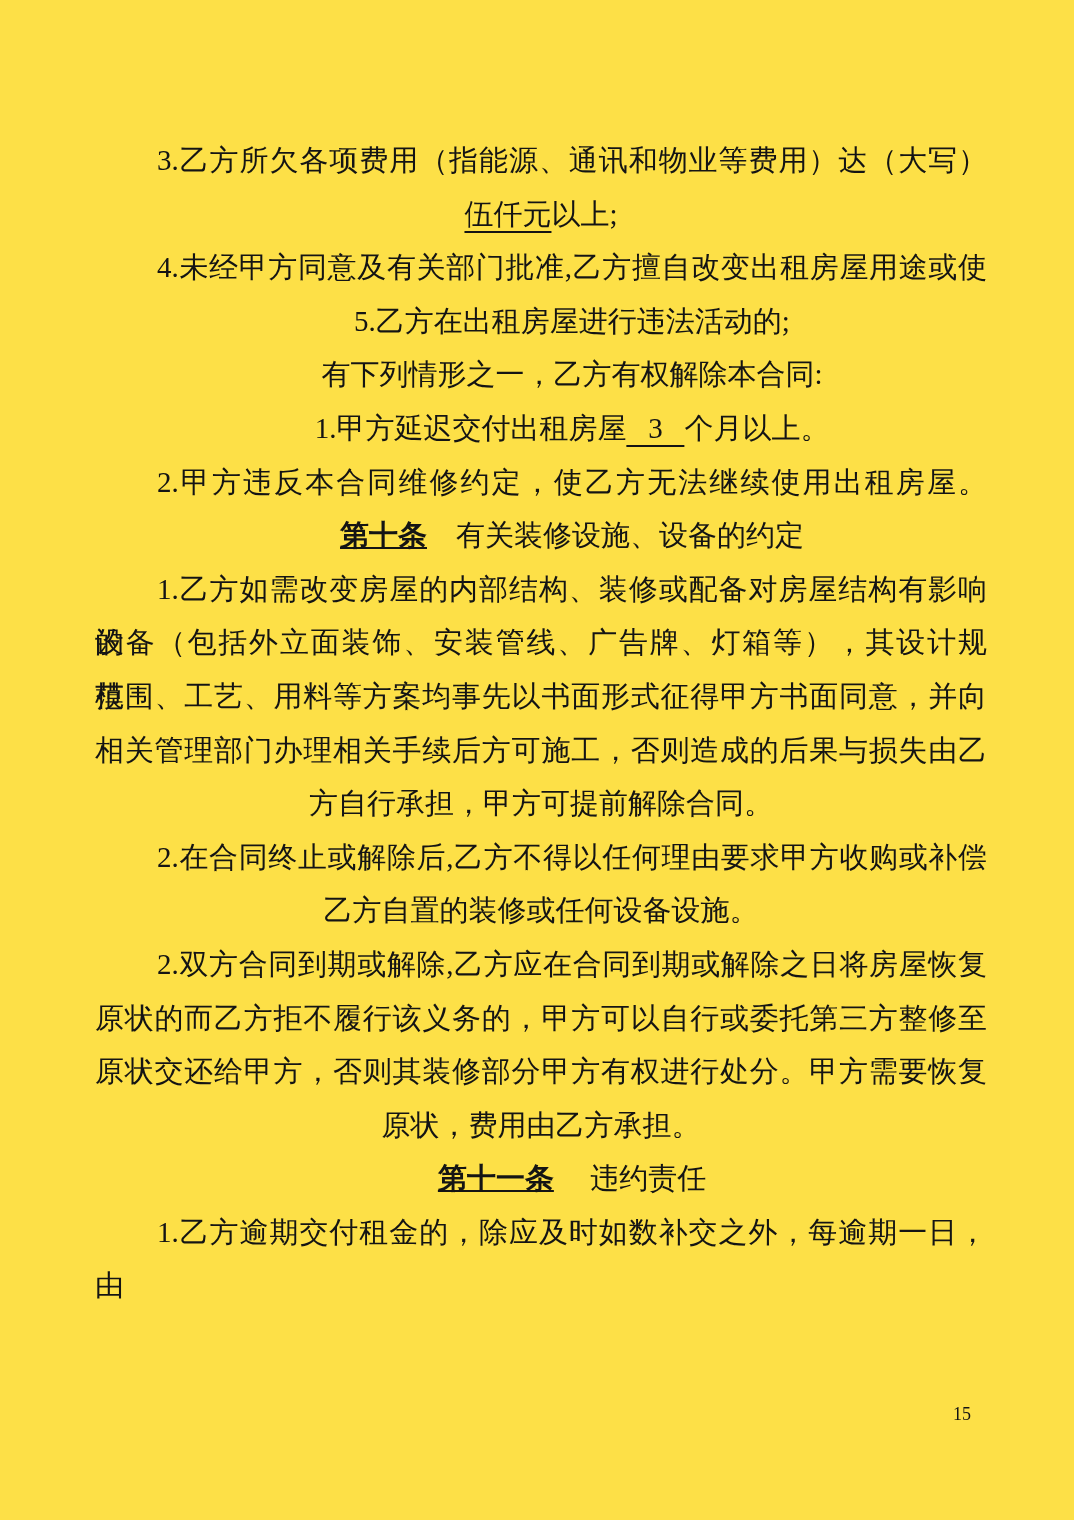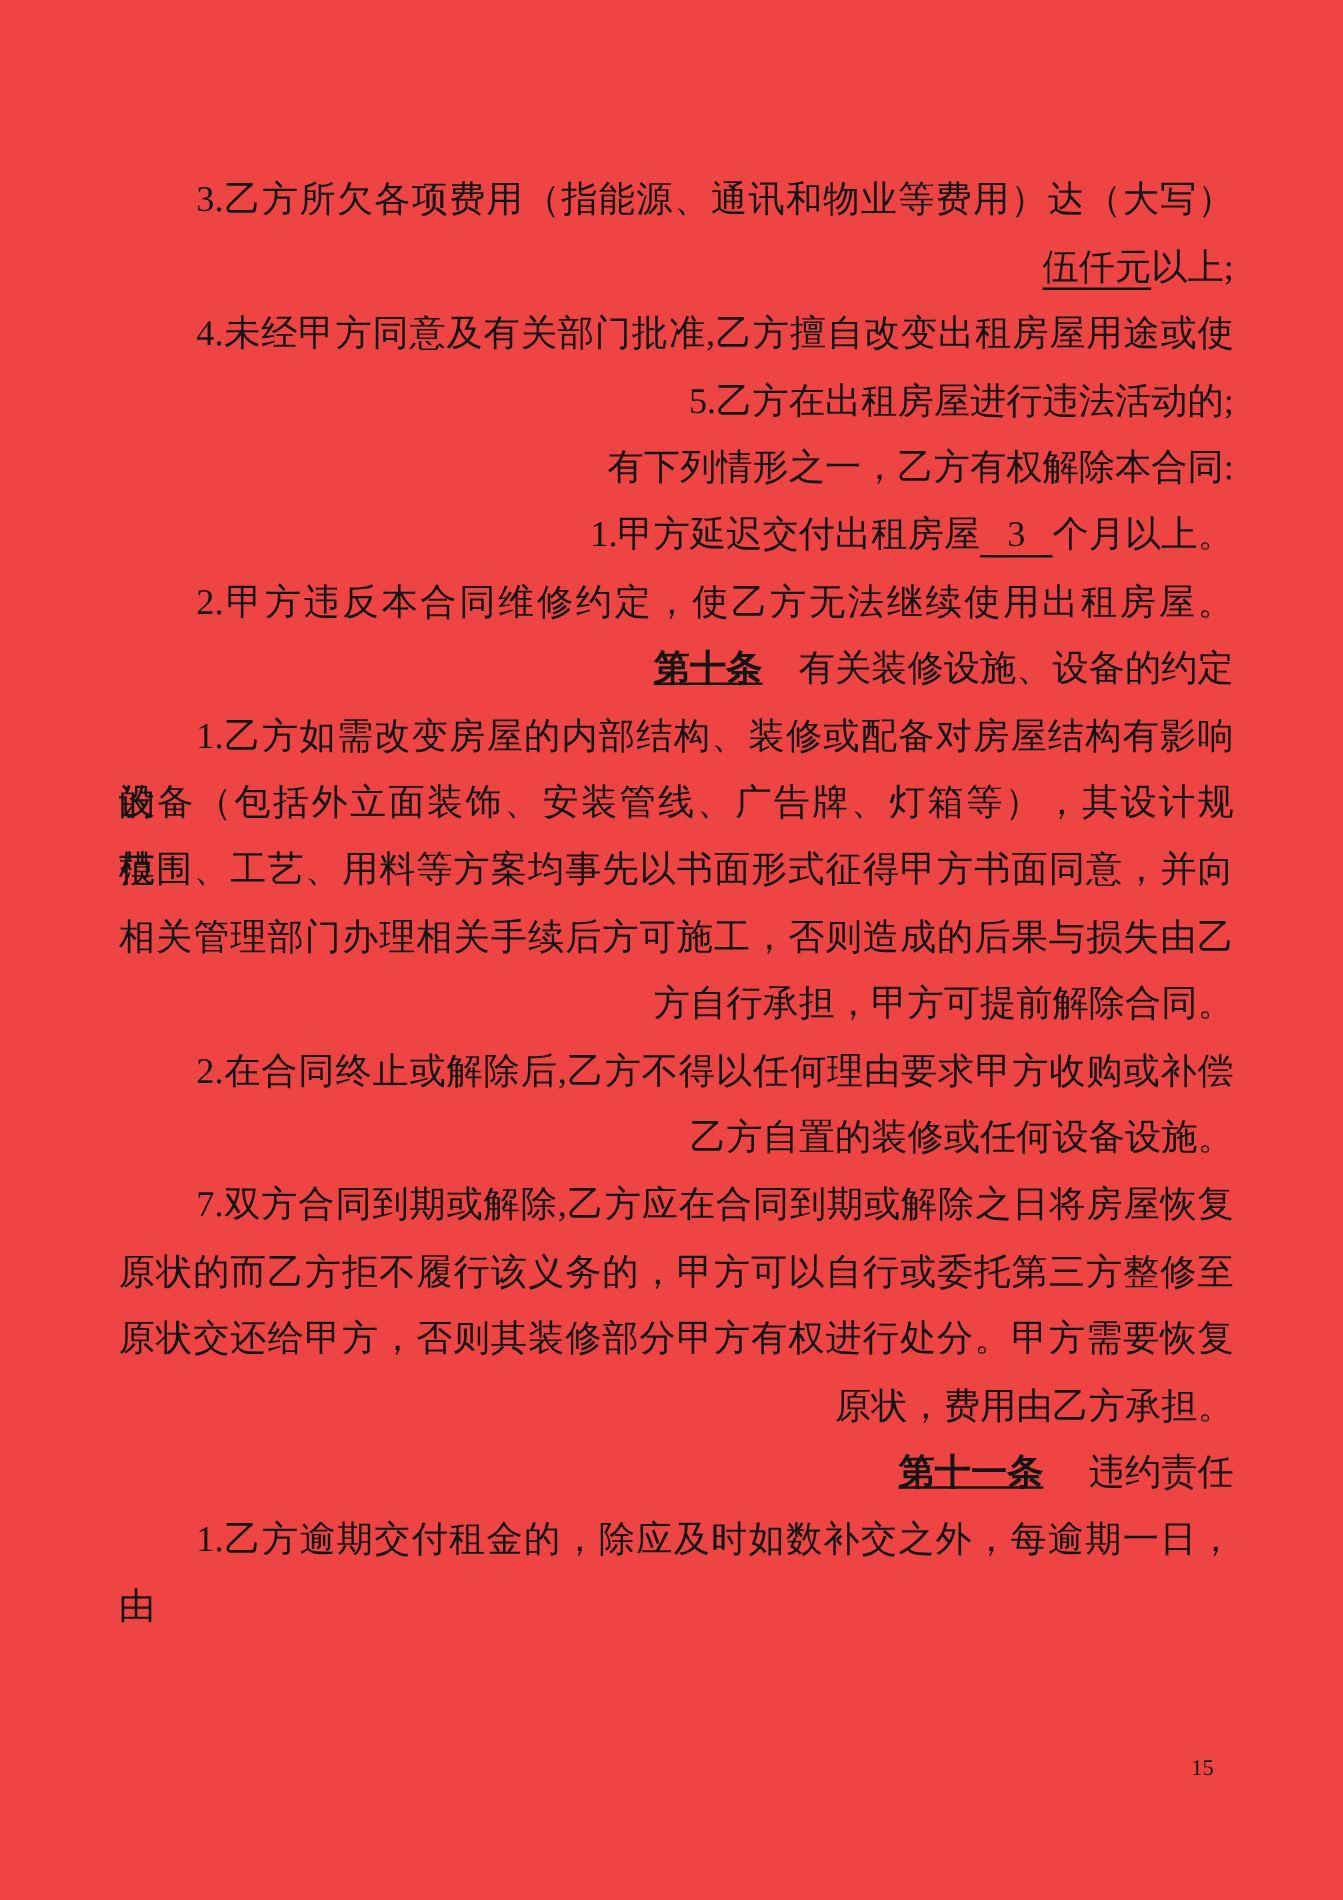--- a/index.html
+++ b/index.html
@@ -4,37 +4,37 @@
 <style>
   html, body {
     margin: 0;
     padding: 0;
     background: #ffffff;
   }
   .page {
     position: relative;
     width: 1074px;
     height: 1520px;
-    background: #ef4444;
+    background: #fde047;
     overflow: hidden;
     font-family: "Liberation Serif", "DejaVu Serif", serif;
     color: #141414;
   }
   .content {
     position: absolute;
     left: 95px;
     top: 134px;
     width: 892px;
   }
   .line {
     font-size: 29px;
     line-height: 53.6px;
     height: 53.6px;
     white-space: nowrap;
-    text-align: right;
+    text-align: center;
   }
   .line.indent {
     text-indent: 62px;
   }
   .line.justify {
     white-space: normal;
     text-align: justify;
     text-align-last: justify;
   }
   .seg-underline {
@@ -68,21 +68,21 @@
       <div class="line indent"><span class="">1.甲方延迟交付出租房屋</span><span class="seg-underline ">&nbsp;&nbsp;&nbsp;3&nbsp;&nbsp;&nbsp;</span><span class="">个月以上。</span></div>
       <div class="line indent justify"><span class="">2.甲方违反本合同维修约定，使乙方无法继续使用出租房屋。</span></div>
       <div class="line indent"><span class="seg-bold">第十条</span><span class="">　有关装修设施、设备的约定</span></div>
       <div class="line indent justify"><span class="">1.乙方如需改变房屋的内部结构、装修或配备对房屋结构有影响的</span></div>
       <div class="line justify"><span class="">设备（包括外立面装饰、安装管线、广告牌、灯箱等），其设计规模、</span></div>
       <div class="line justify"><span class="">范围、工艺、用料等方案均事先以书面形式征得甲方书面同意，并向</span></div>
       <div class="line justify"><span class="">相关管理部门办理相关手续后方可施工，否则造成的后果与损失由乙</span></div>
       <div class="line"><span class="">方自行承担，甲方可提前解除合同。</span></div>
       <div class="line indent justify"><span class="">2.在合同终止或解除后,乙方不得以任何理由要求甲方收购或补偿</span></div>
       <div class="line"><span class="">乙方自置的装修或任何设备设施。</span></div>
-      <div class="line indent justify"><span class="">7.双方合同到期或解除,乙方应在合同到期或解除之日将房屋恢复</span></div>
+      <div class="line indent justify"><span class="">2.双方合同到期或解除,乙方应在合同到期或解除之日将房屋恢复</span></div>
       <div class="line justify"><span class="">原状的而乙方拒不履行该义务的，甲方可以自行或委托第三方整修至</span></div>
       <div class="line justify"><span class="">原状交还给甲方，否则其装修部分甲方有权进行处分。甲方需要恢复</span></div>
       <div class="line"><span class="">原状，费用由乙方承担。</span></div>
       <div class="line indent"><span class="seg-bold">第十一条</span><span class="">　&nbsp;违约责任</span></div>
       <div class="line indent justify"><span class="">1.乙方逾期交付租金的，除应及时如数补交之外，每逾期一日，由</span></div>
     </div>
   <div class="page-number">15</div>
 </div>
 
 </body></html>

